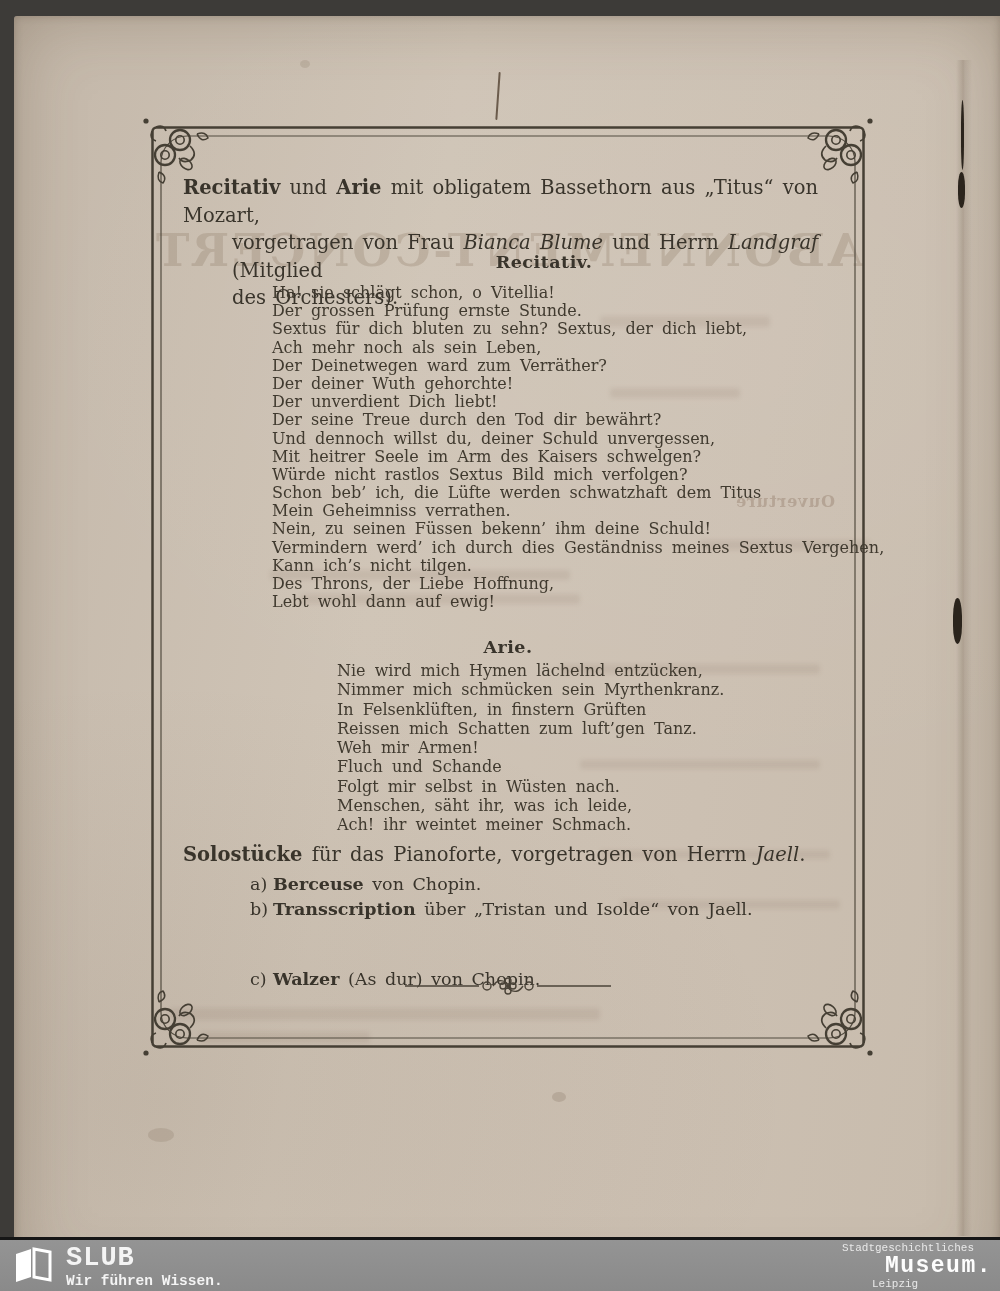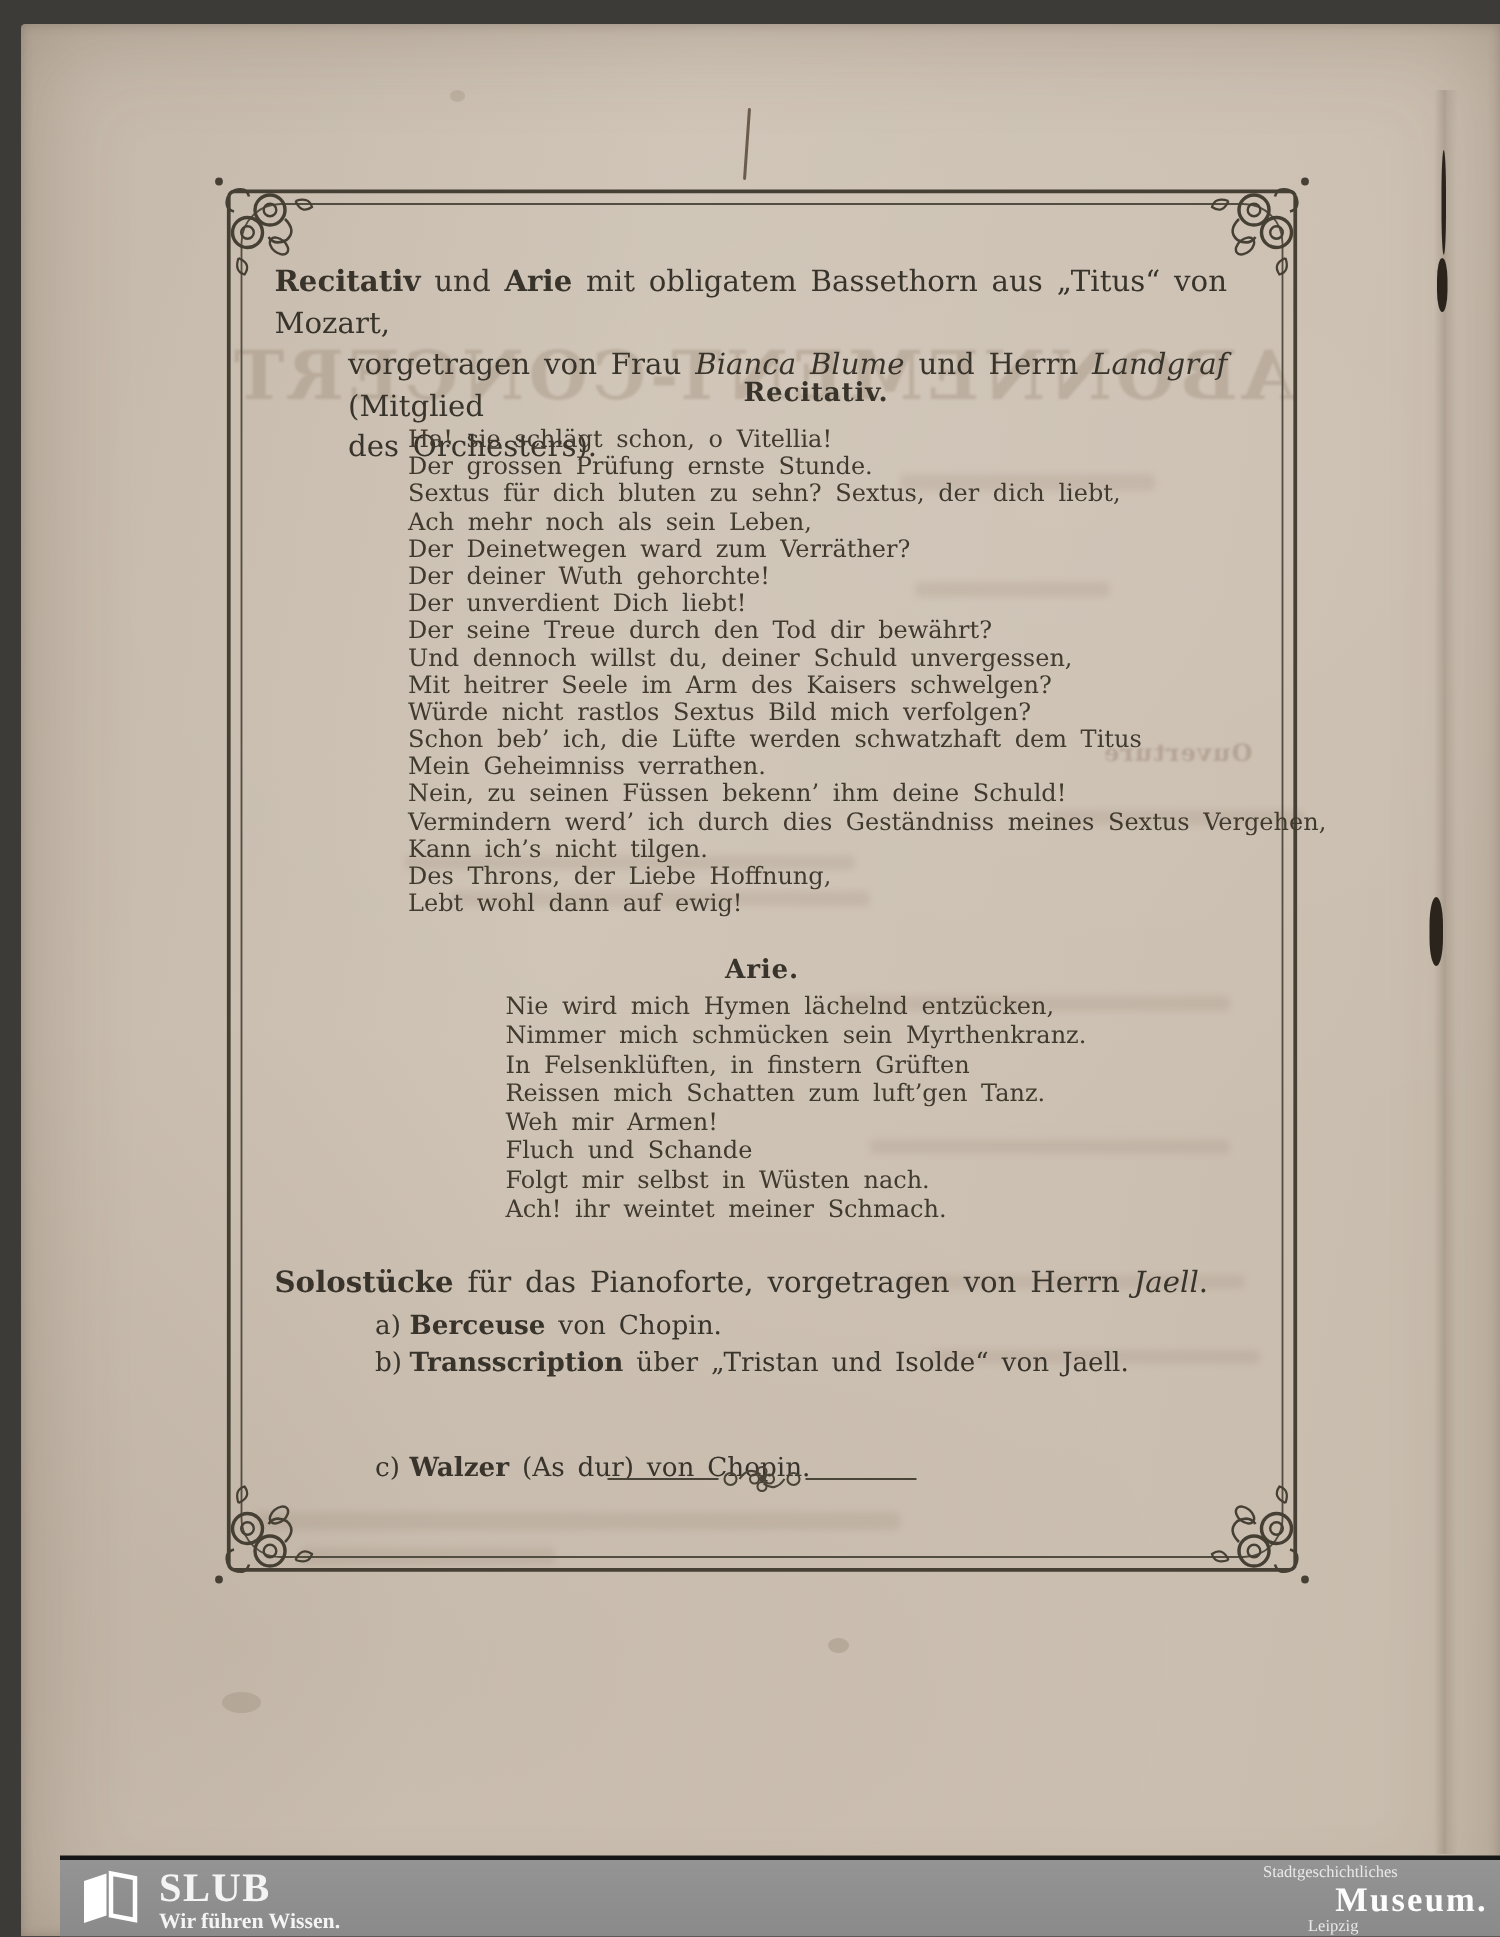--- a/index.html
+++ b/index.html
@@ -45,21 +45,21 @@
   .solo-lead{position:absolute;left:183px;top:843px;font-size:19.5px;word-spacing:3px;}
   .solo-item{position:absolute;left:250px;font-size:17.5px;word-spacing:3px;white-space:nowrap;}
   .solo-item .marker{display:inline-block;width:23px;}
   .divider{position:absolute;left:403px;top:974px;}
   .frame-svg{position:absolute;left:0;top:0;pointer-events:none;}
   
   .footer{
     position:absolute;left:0;right:0;bottom:0;height:51px;
     background:linear-gradient(#949494,#8a8a8a);
     border-top:3px solid #161616;
-    font-family:Liberation Serif, serif;color:#f4f4f4;margin-left:40px;
+    font-family:Liberation Mono, monospace;color:#f4f4f4;
   }
   .slub{position:absolute;left:14px;top:5px;display:flex;}
   .slub-book{width:40px;height:38px;margin-right:12px;}
   .slub-text .slub-name{font-size:27px;font-weight:700;letter-spacing:1px;line-height:26px;}
   .slub-text .slub-tag{font-size:14.5px;font-weight:700;margin-top:2px;}
   .museum{position:absolute;right:8px;top:3px;width:150px;line-height:1;}
   .museum .m1{font-size:11px;text-align:left;color:#e9e9e9;}
   .museum .m2{font-size:23px;font-weight:700;letter-spacing:1.5px;text-align:right;margin-top:1px;color:#fdfdfd;}
   .museum .m3{font-size:11px;margin-top:1px;padding-left:30px;color:#e9e9e9;}
 </style>
@@ -146,20 +146,21 @@
 
   <div class="sec-heading" style="top:637px;">Arie.</div>
   <div class="verse arie" style="left:337px;top:661px;">
       <div class="verse-line">Nie wird mich Hymen lächelnd entzücken,</div>
       <div class="verse-line">Nimmer mich schmücken sein Myrthenkranz.</div>
       <div class="verse-line">In Felsenklüften, in finstern Grüften</div>
       <div class="verse-line">Reissen mich Schatten zum luft’gen Tanz.</div>
       <div class="verse-line">Weh mir Armen!</div>
       <div class="verse-line">Fluch und Schande</div>
       <div class="verse-line">Folgt mir selbst in Wüsten nach.</div>
+      <div class="verse-line">Menschen, säht ihr, was ich leide,</div>
       <div class="verse-line">Ach! ihr weintet meiner Schmach.</div>
     </div>
 
   <div class="solo-lead ink"><span class="b">Solostücke</span><span> für das Pianoforte, vorgetragen von Herrn </span><span class="i">Jaell</span><span>.</span></div>
 
   <div class="solo-item ink" style="top:874px;"><span class="marker">a)</span><span class="b">Berceuse</span><span> von Chopin.</span></div>
   <div class="solo-item ink" style="top:899px;"><span class="marker">b)</span><span class="b">Transscription</span><span> über „Tristan und Isolde“ von Jaell.</span></div>
   <div class="solo-item ink" style="top:925px;margin-top:44px;"><span class="marker">c)</span><span class="b">Walzer</span><span> (As dur) von Chopin.</span></div>
 
   <svg class="divider" width="210" height="24" viewBox="0 0 210 24">

